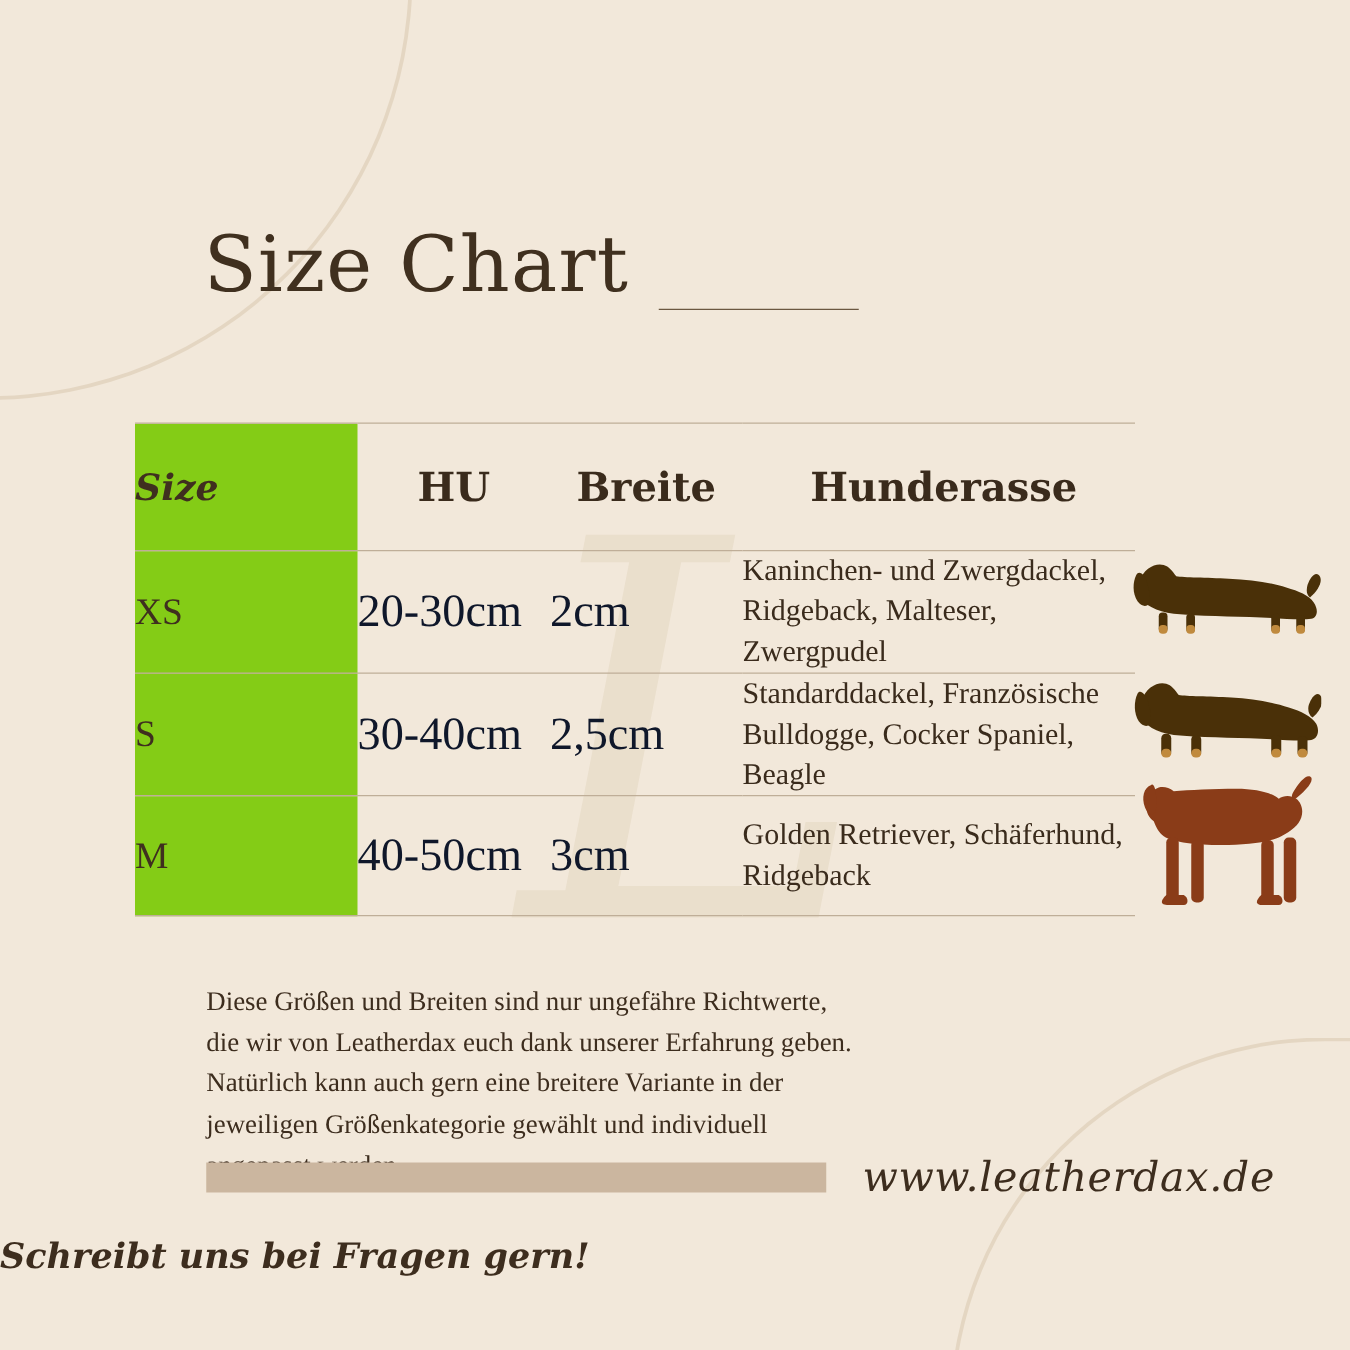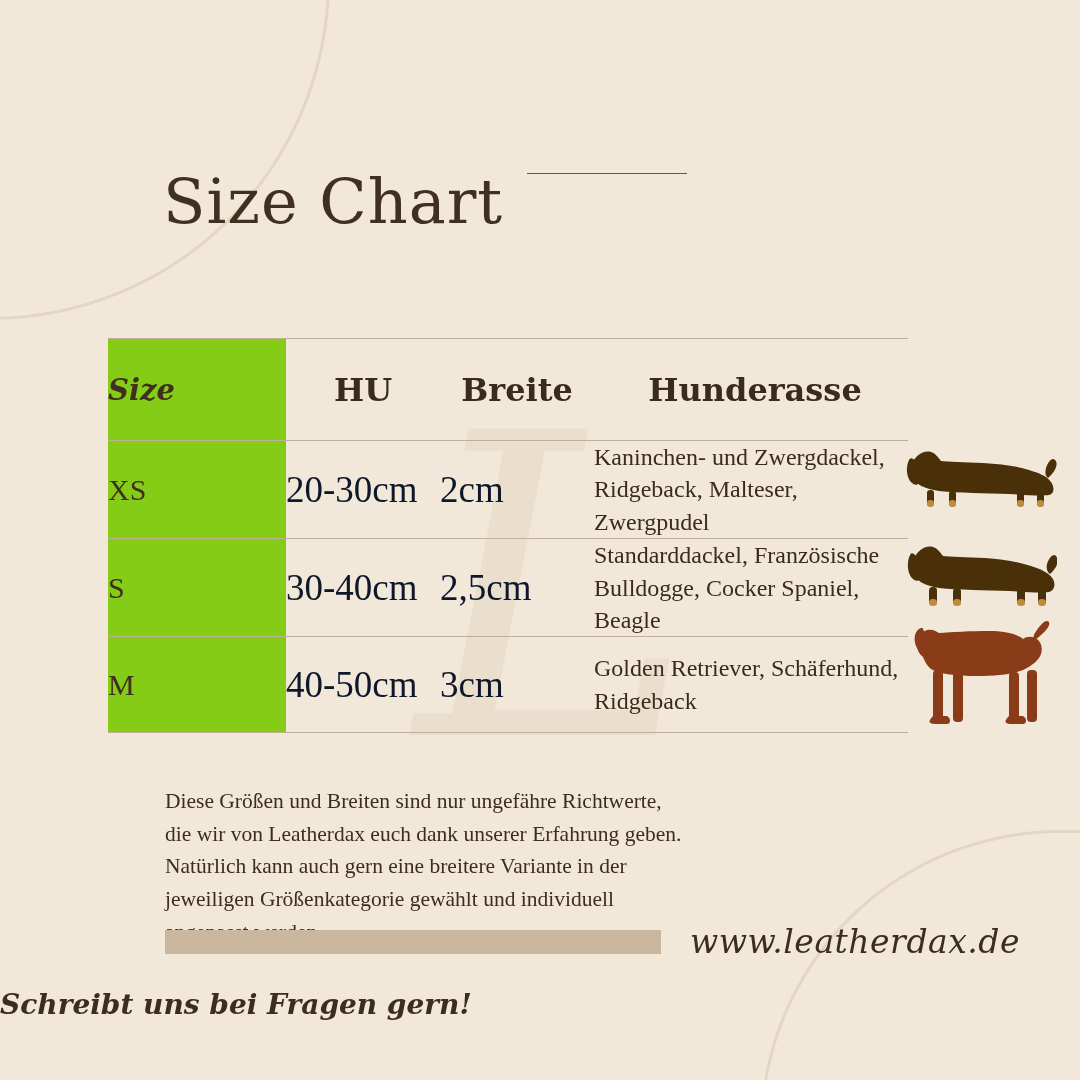--- a/index.html
+++ b/index.html
@@ -57,24 +57,24 @@
     color: #e8dcc8;
     opacity: .75;
     letter-spacing: -30px;
     user-select: none;
   }
 
   
   .header {
     position: absolute;
     left: 163px;
-    top: 165px;
+    top: 175px;
     width: 760px;
     display: flex;
-    align-items: flex-start;
+    align-items: flex-end;
   }
   .title {
     font-family: "DejaVu Serif", serif;
     font-size: 62px;
     font-weight: 400;
     letter-spacing: 1px;
     color: #40301f;
     white-space: nowrap;
   }
   .title-rule {

